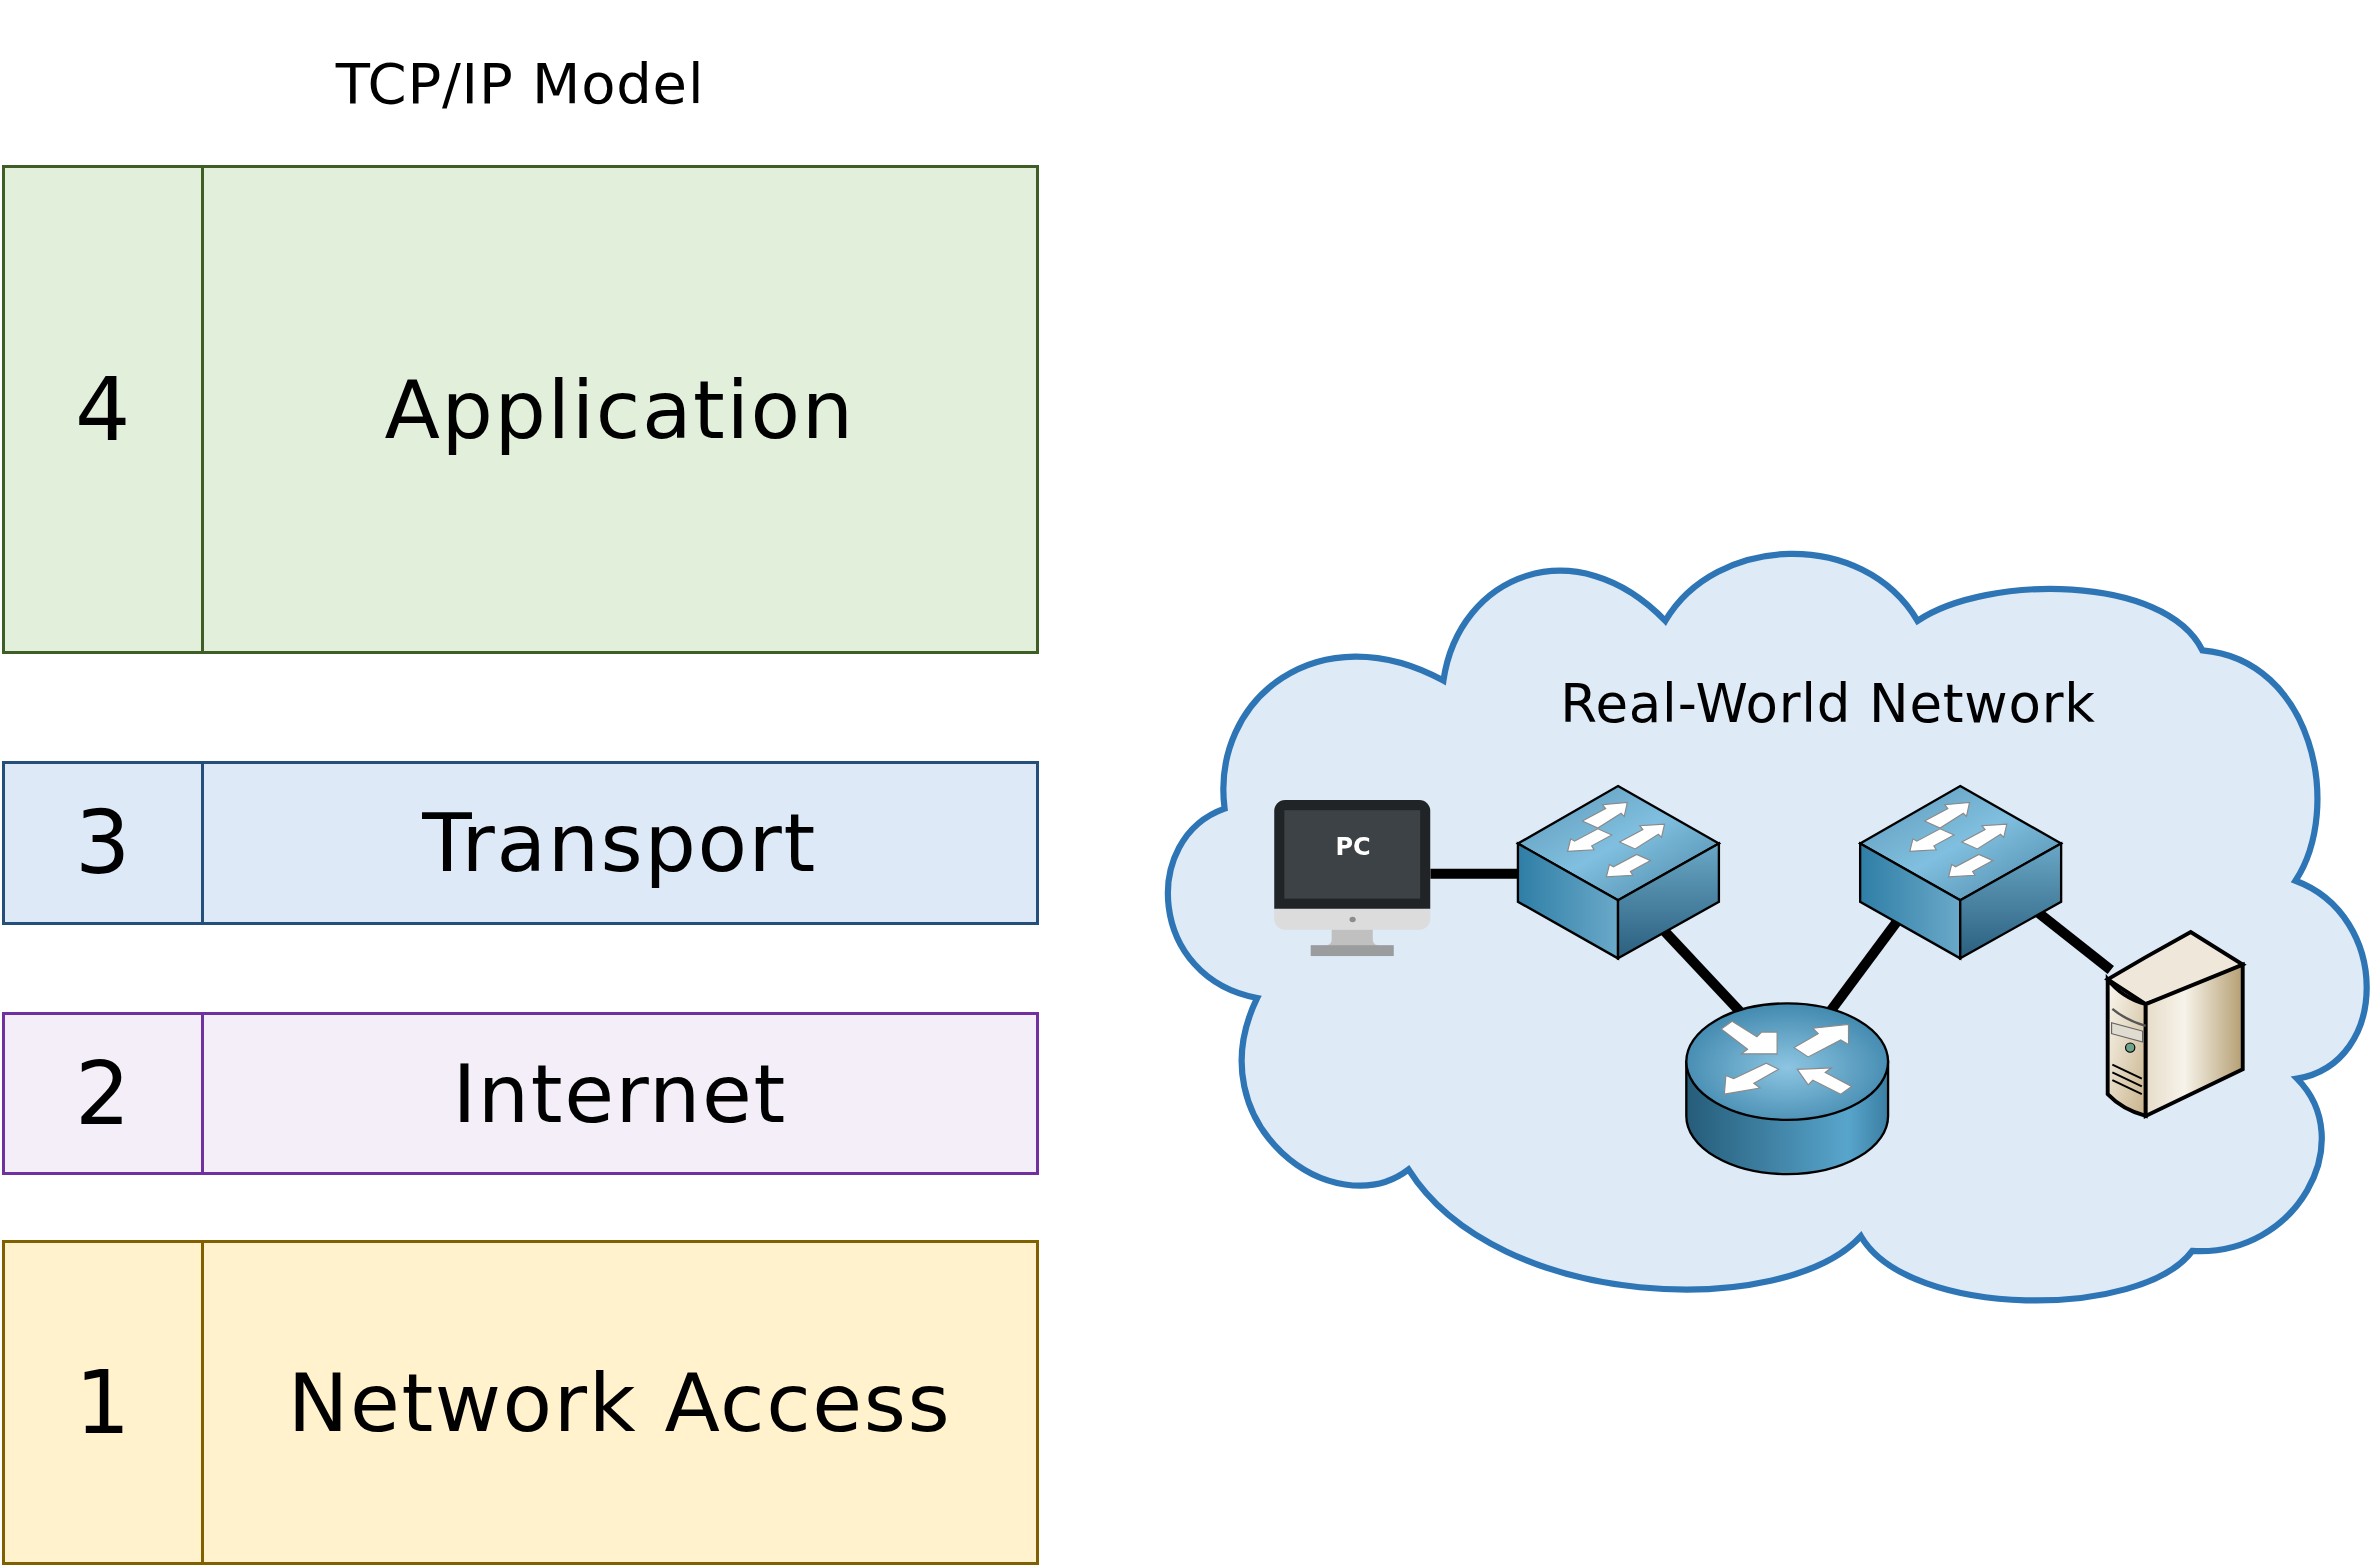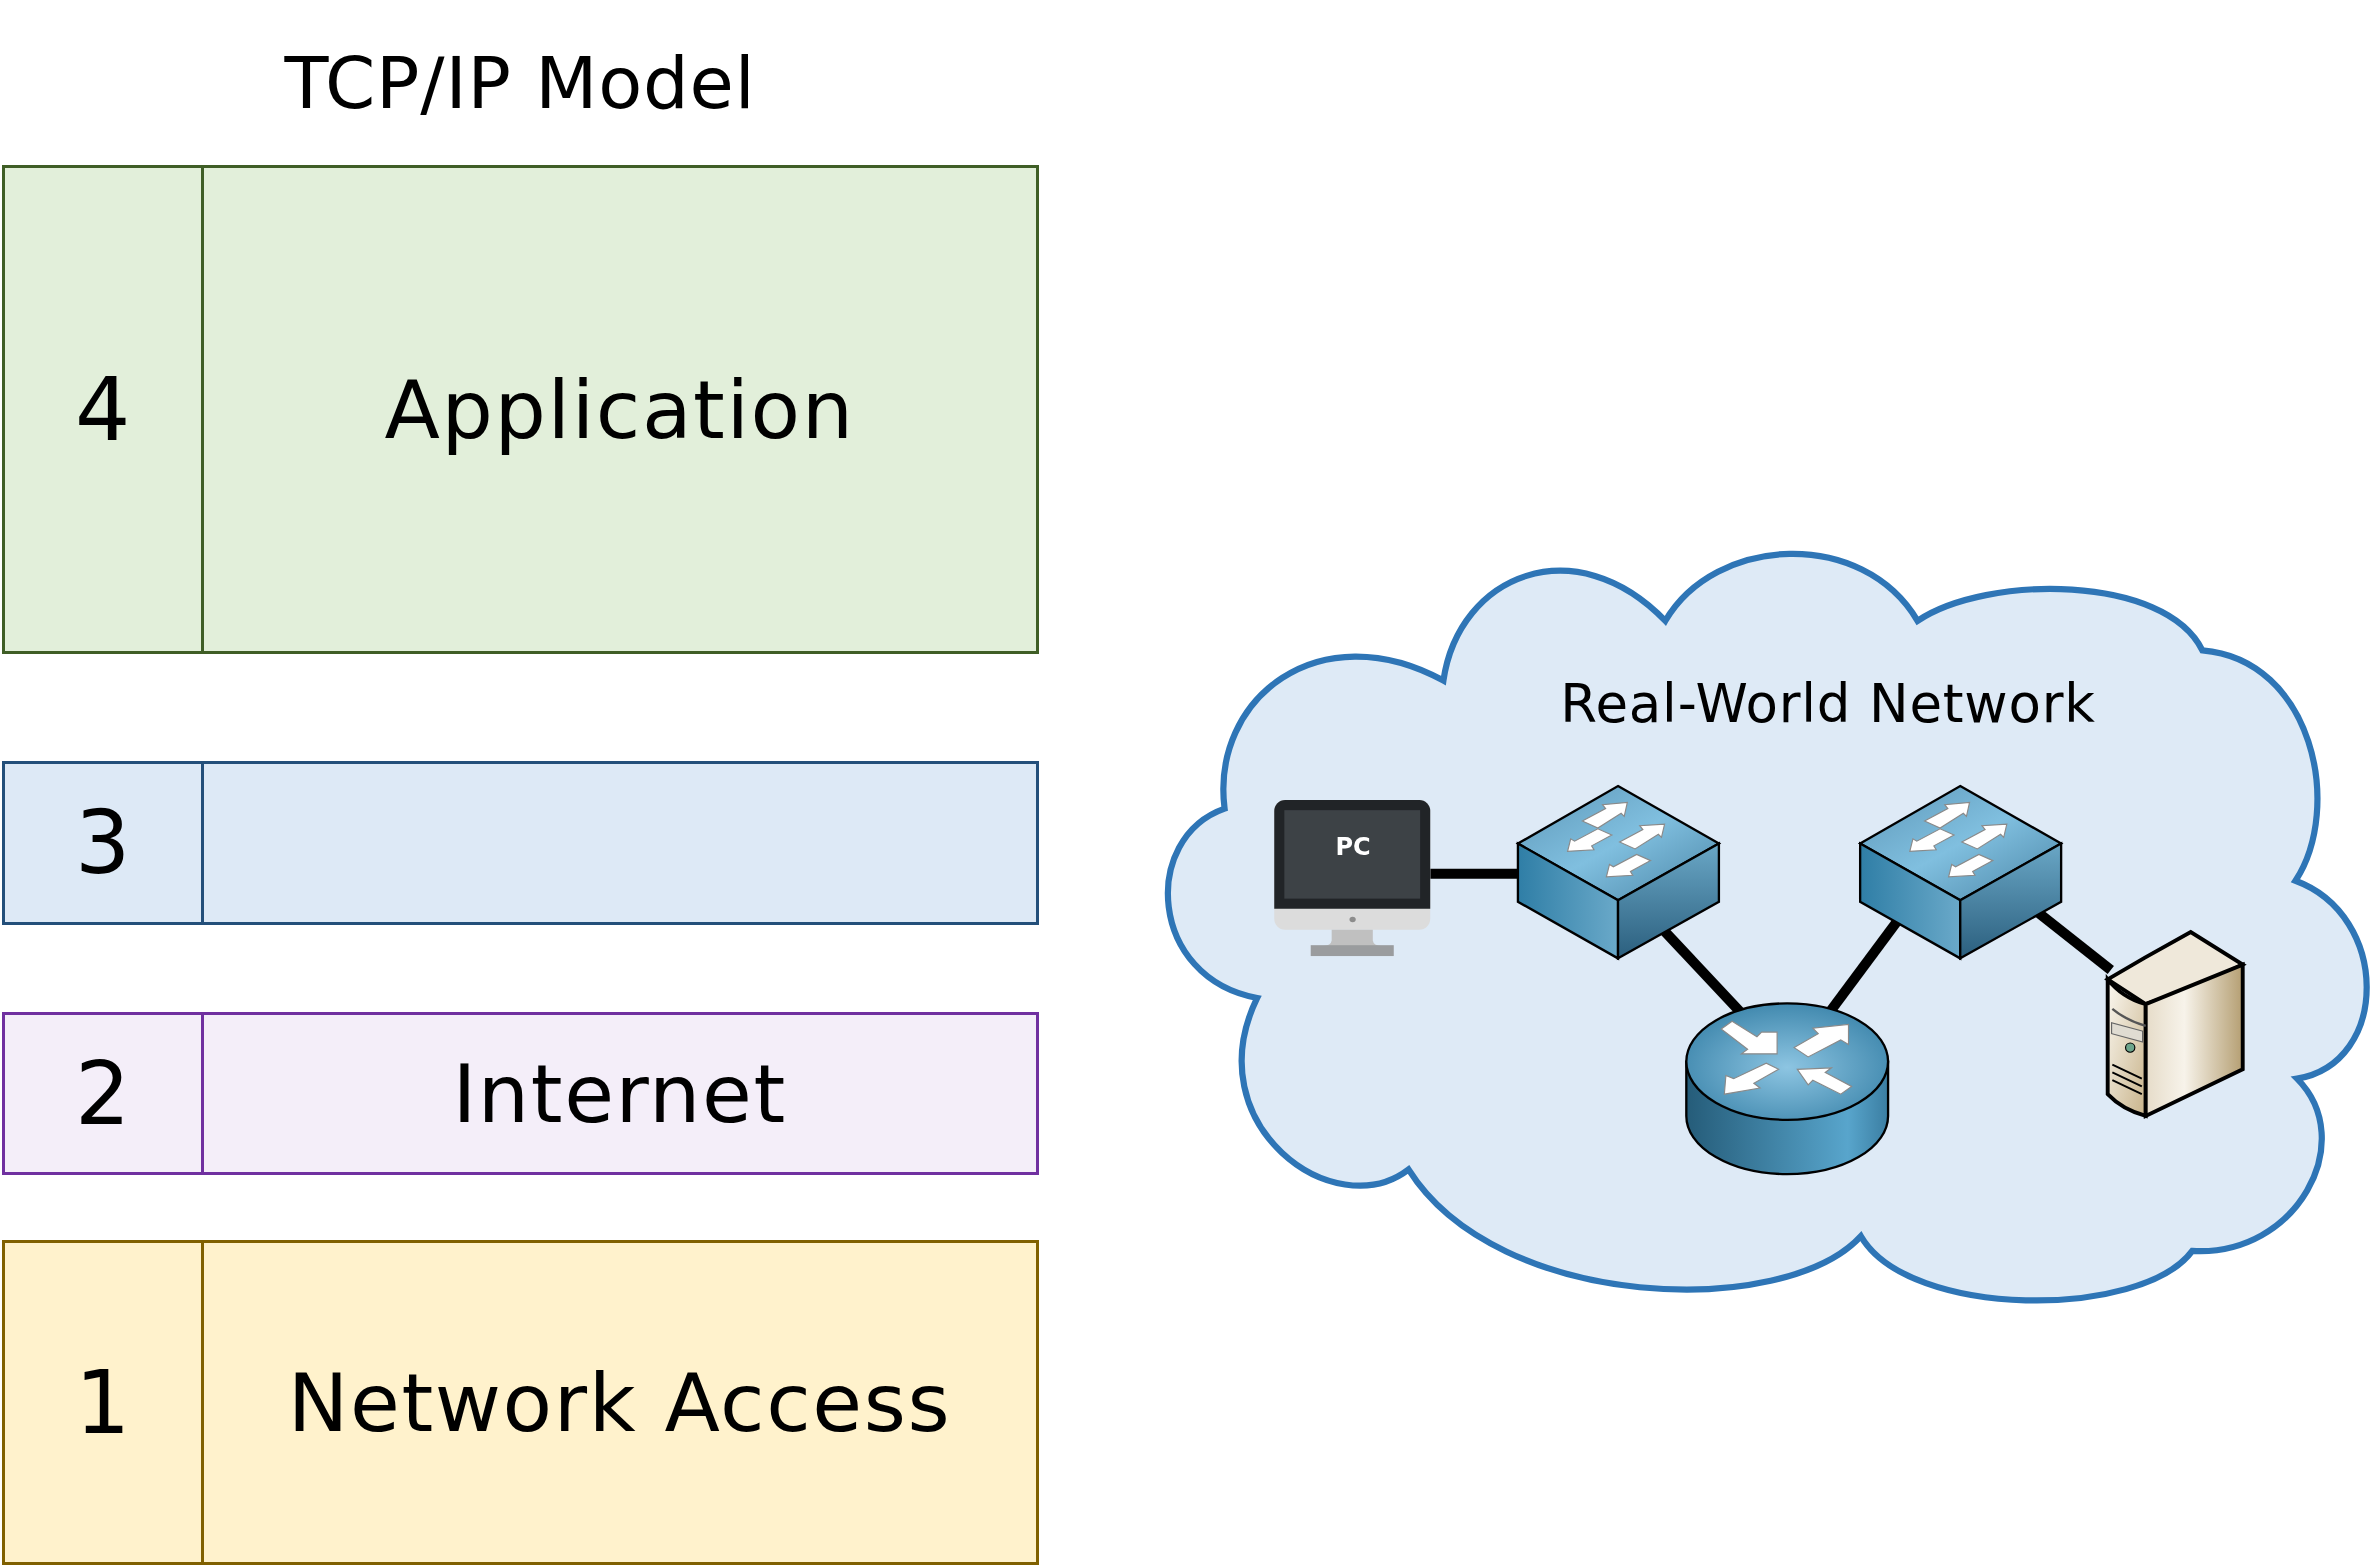--- a/index.html
+++ b/index.html
@@ -1,19 +1,19 @@
 <!DOCTYPE html>
 <html style="font-size:12.4px"><head>
 <meta charset="utf-8">
 <style>
   html, body { margin: 0; padding: 0; background: #ffffff; }
   body { width: 2377px; height: 1566px; position: relative; overflow: hidden;
          font-family: "DejaVu Sans", "Liberation Sans", sans-serif; color: #000; }
   .title { position: absolute; left: 0; width: 1040px; top: 37px; text-align: center;
-           font-size: 72px; line-height: 93px; letter-spacing: 0.8px; }
+           font-size: 56px; line-height: 93px; letter-spacing: 0.8px; }
   .layer { position: absolute; left: 1.6px; width: 1037px; box-sizing: border-box;
            border: 3.1px solid #000; display: flex; }
   .layer .num { width: 199px; box-sizing: border-box; border-right: 3.1px solid #000;
                 display: flex; align-items: center; justify-content: center;
                 font-size: 87px; }
   .layer .name { flex: 1; display: flex; align-items: center; justify-content: center;
                  font-size: 81px; letter-spacing: 1.6px; text-align: right; }
   #layer-4 { top: 165px; height: 489px; background: #e2efda; border-color: #3f5e26; }
   #layer-4 .num { border-color: #3f5e26; }
   #layer-3 { top: 761px; height: 164px; background: #dde9f6; border-color: #234f7a; }
@@ -33,20 +33,21 @@
 <body>
 
 <div class="title">TCP/IP Model</div>
 
 <div class="layer" id="layer-4" style="background: rgb(226, 239, 218); border-color: rgb(63, 94, 38);">
   <div class="num" style="border-color: rgb(63, 94, 38);">4</div>
   <div class="name">Application</div>
 </div>
 <div class="layer" id="layer-3" style="background: rgb(221, 233, 246); border-color: rgb(35, 79, 122);">
   <div class="num" style="border-color: rgb(35, 79, 122);">3</div>
+  <div class="name">Transport</div>
 </div>
 <div class="layer" id="layer-2" style="background: rgb(244, 238, 249); border-color: rgb(112, 48, 160);">
   <div class="num" style="border-color: rgb(112, 48, 160);">2</div>
   <div class="name">Internet</div>
 </div>
 <div class="layer" id="layer-1" style="background: rgb(255, 242, 204); border-color: rgb(128, 96, 0);">
   <div class="num" style="border-color: rgb(128, 96, 0);">1</div>
   <div class="name">Network Access</div>
 </div>
 

